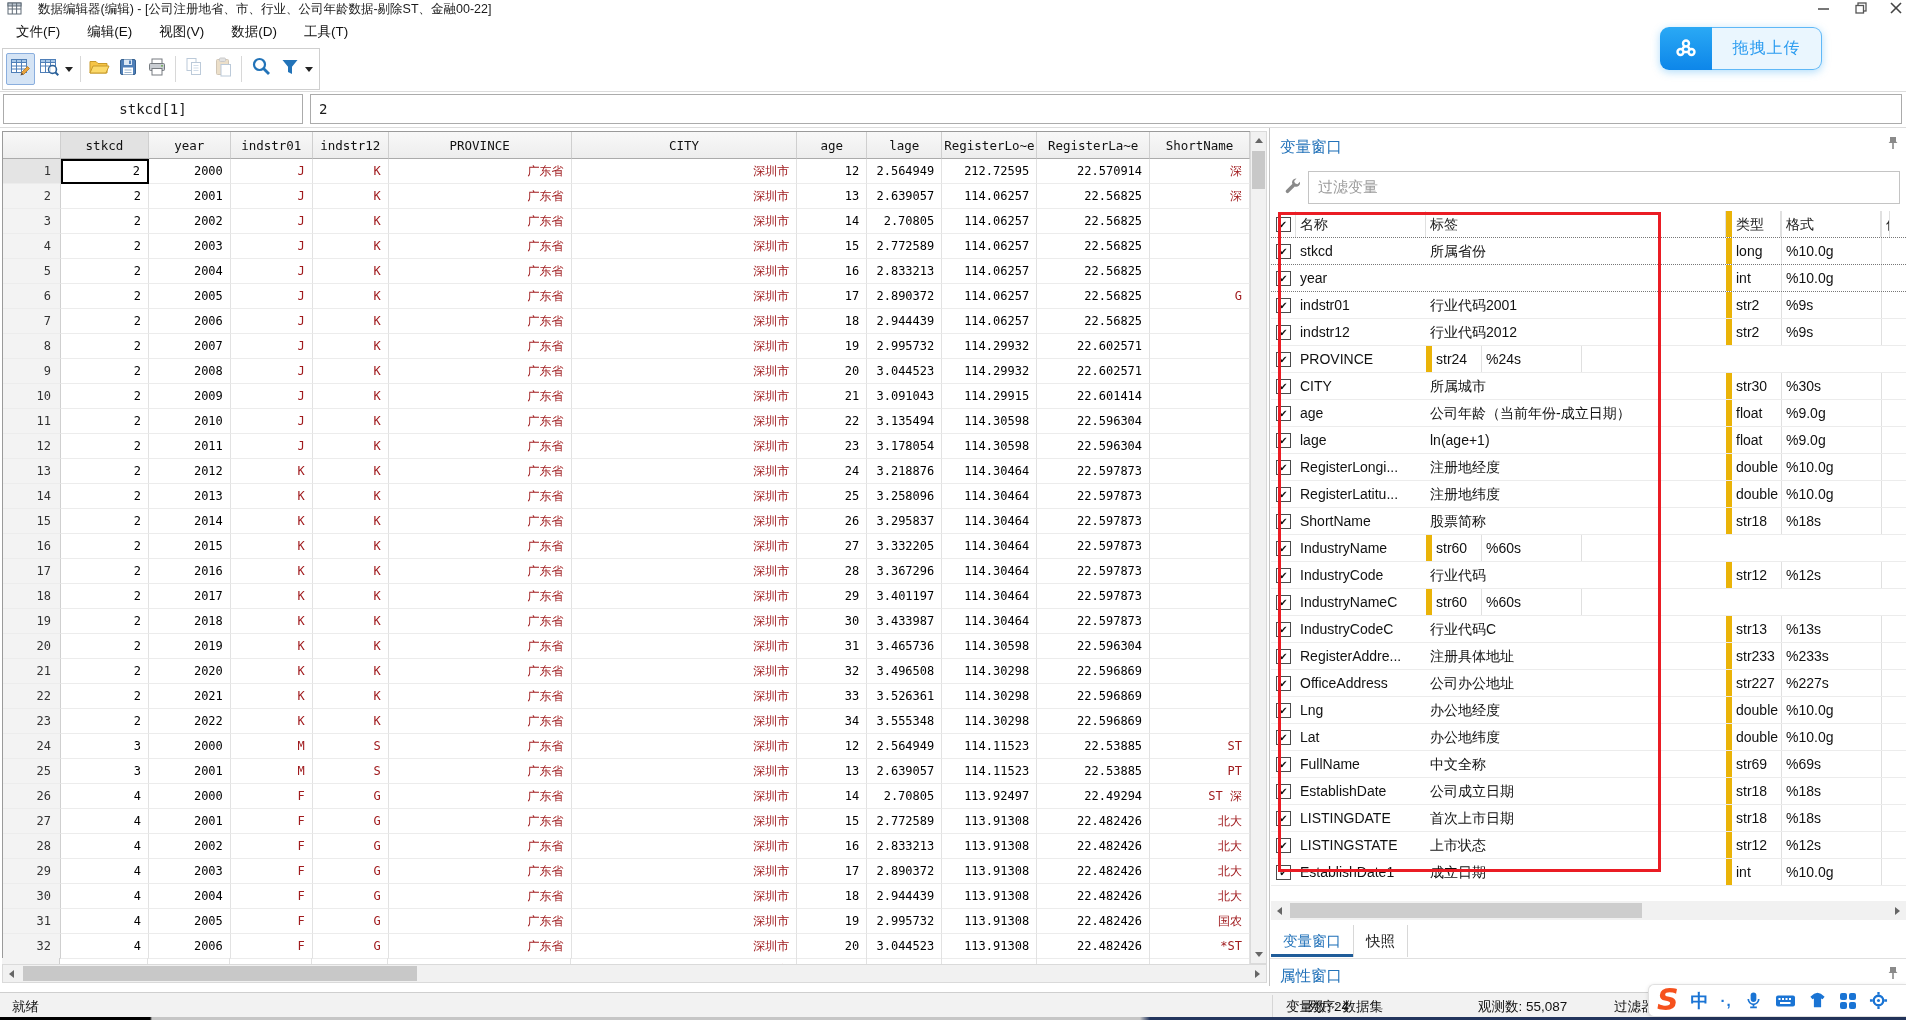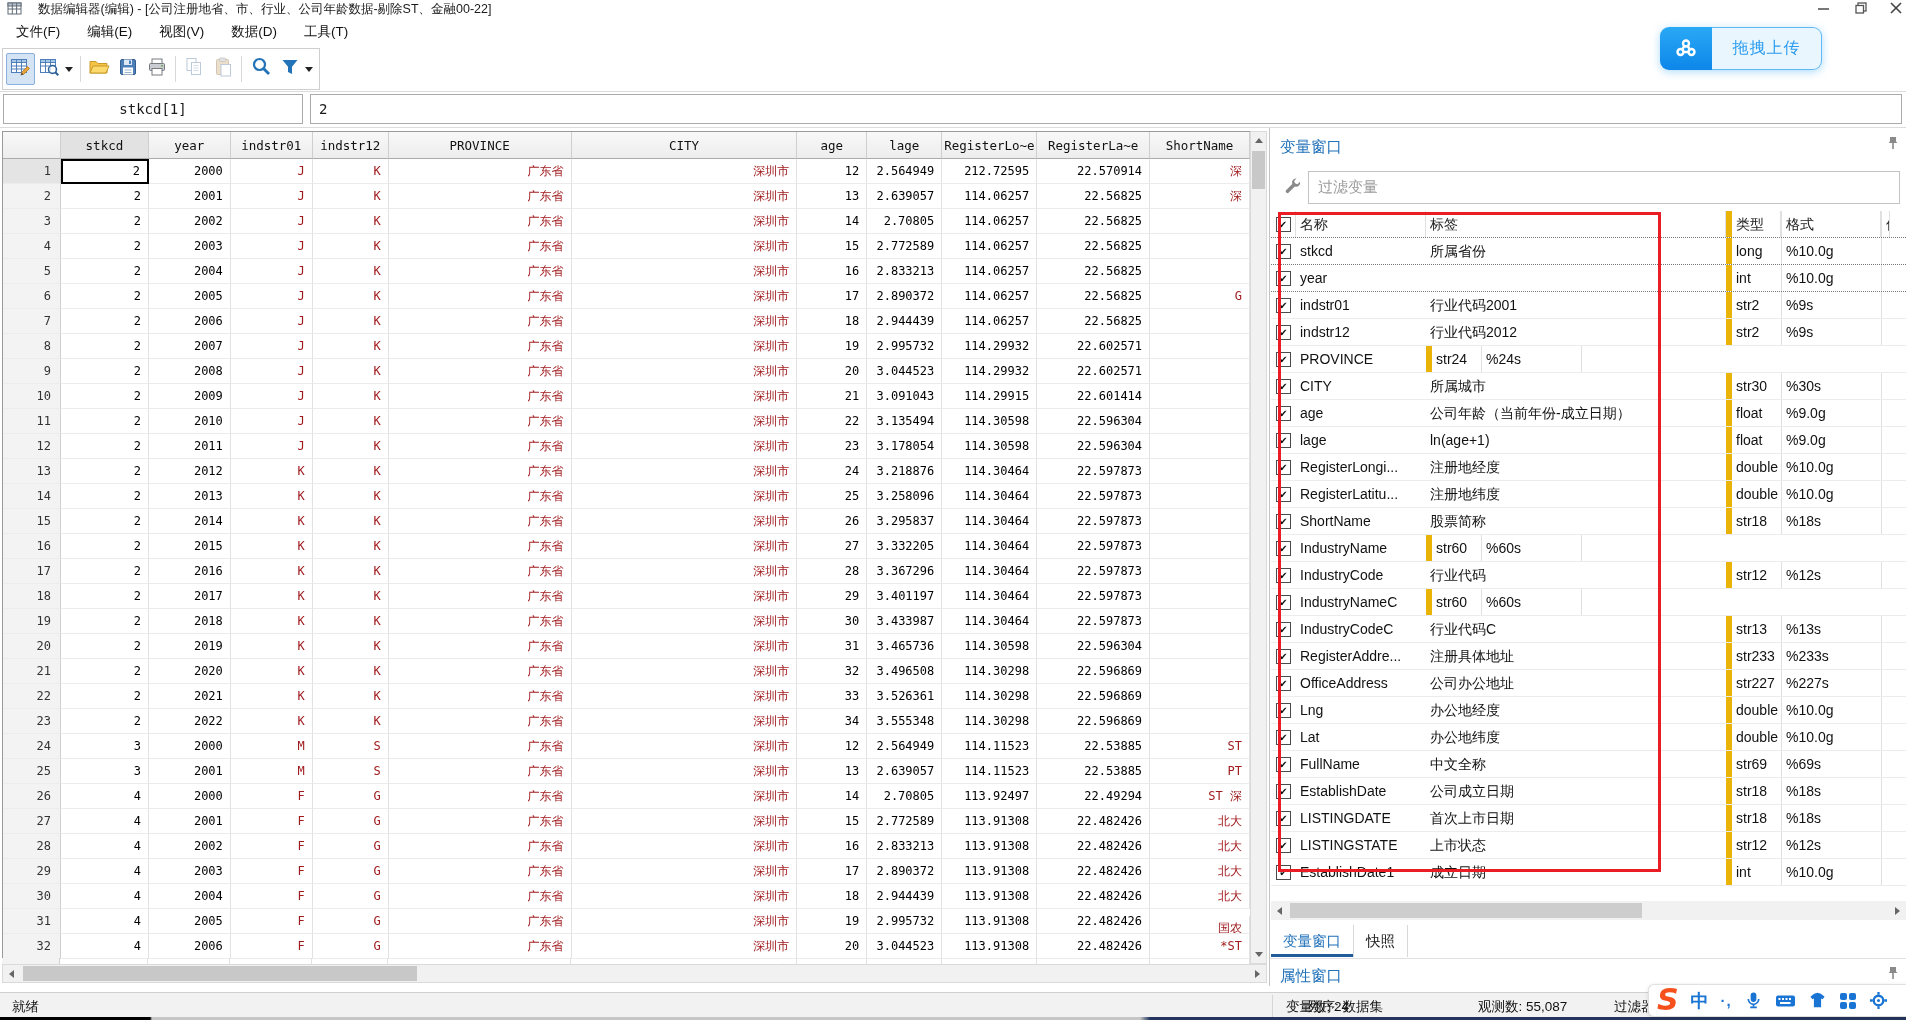--- a/index.html
+++ b/index.html
@@ -680,21 +680,21 @@
       <div class="gcell" style="width: 88px;">4</div>
       <div class="gcell" style="width: 82px;">2005</div>
       <div class="gcell str" style="width: 82px;">F</div>
       <div class="gcell str" style="width: 76px;">G</div>
       <div class="gcell str" style="width: 183px;">广东省</div>
       <div class="gcell str" style="width: 226px;">深圳市</div>
       <div class="gcell" style="width: 70px;">19</div>
       <div class="gcell" style="width: 75px;">2.995732</div>
       <div class="gcell" style="width: 95px;">113.91308</div>
       <div class="gcell" style="width: 113px;">22.482426</div>
-      <div class="gcell str" style="width: 100px; margin-top: 7px;">国农</div>
+      <div class="gcell str" style="width: 100px;">国农</div>
     </div>
     <div class="grow">
       <div class="gcell rn" style="width: 58px;">32</div>
       <div class="gcell" style="width: 88px;">4</div>
       <div class="gcell" style="width: 82px;">2006</div>
       <div class="gcell str" style="width: 82px;">F</div>
       <div class="gcell str" style="width: 76px;">G</div>
       <div class="gcell str" style="width: 183px;">广东省</div>
       <div class="gcell str" style="width: 226px;">深圳市</div>
       <div class="gcell" style="width: 70px;">20</div>

